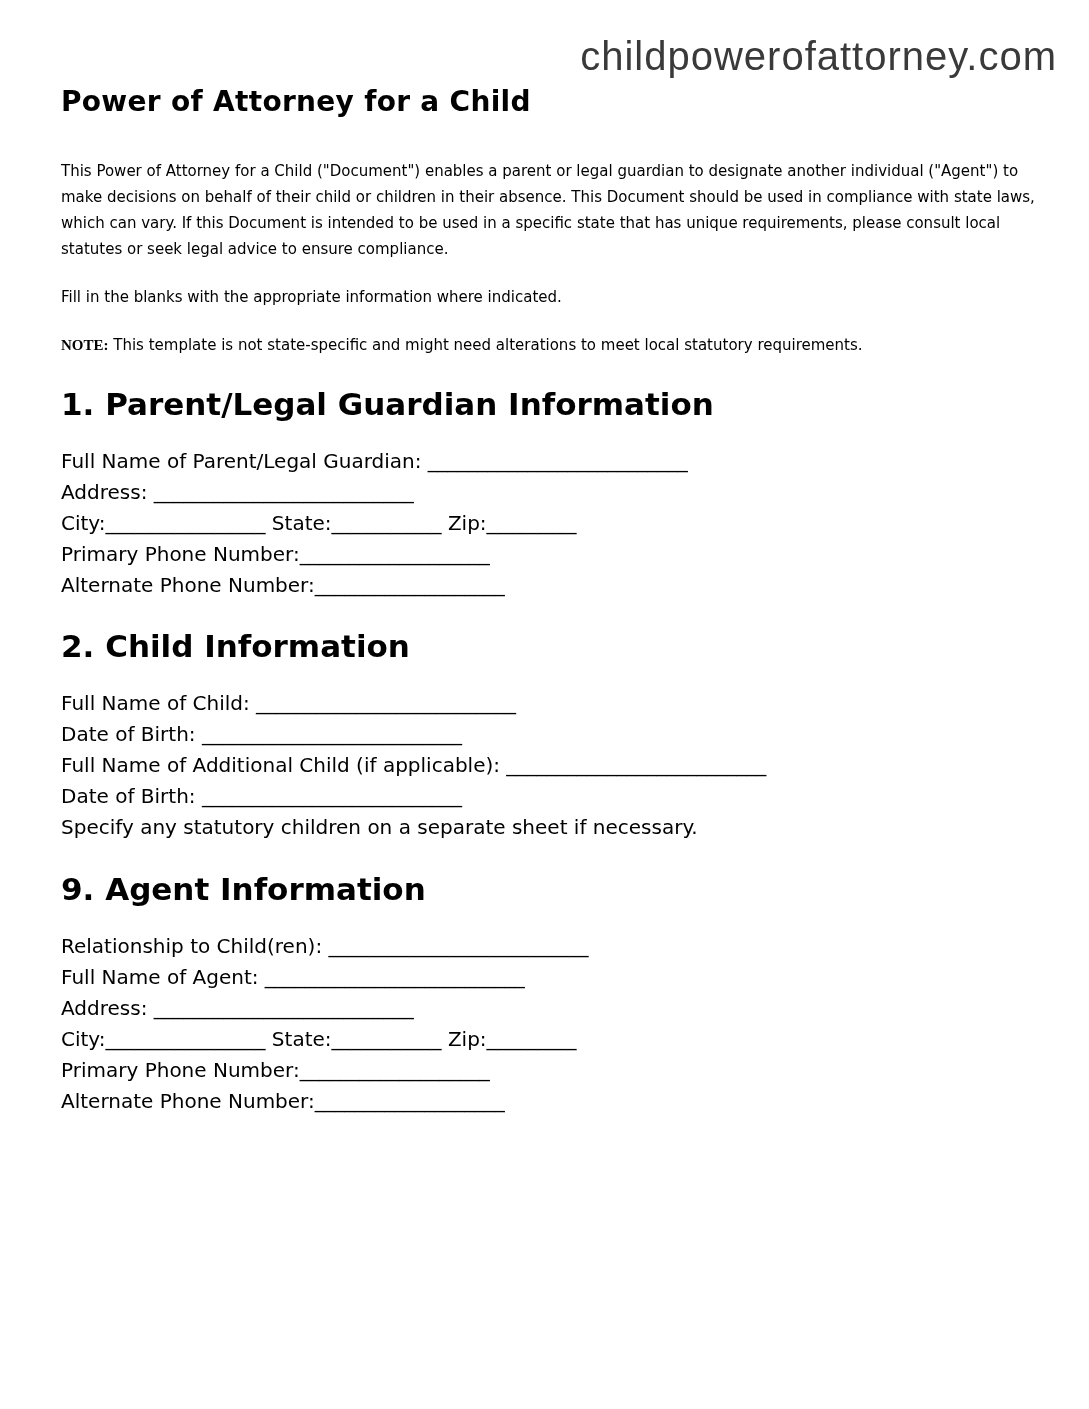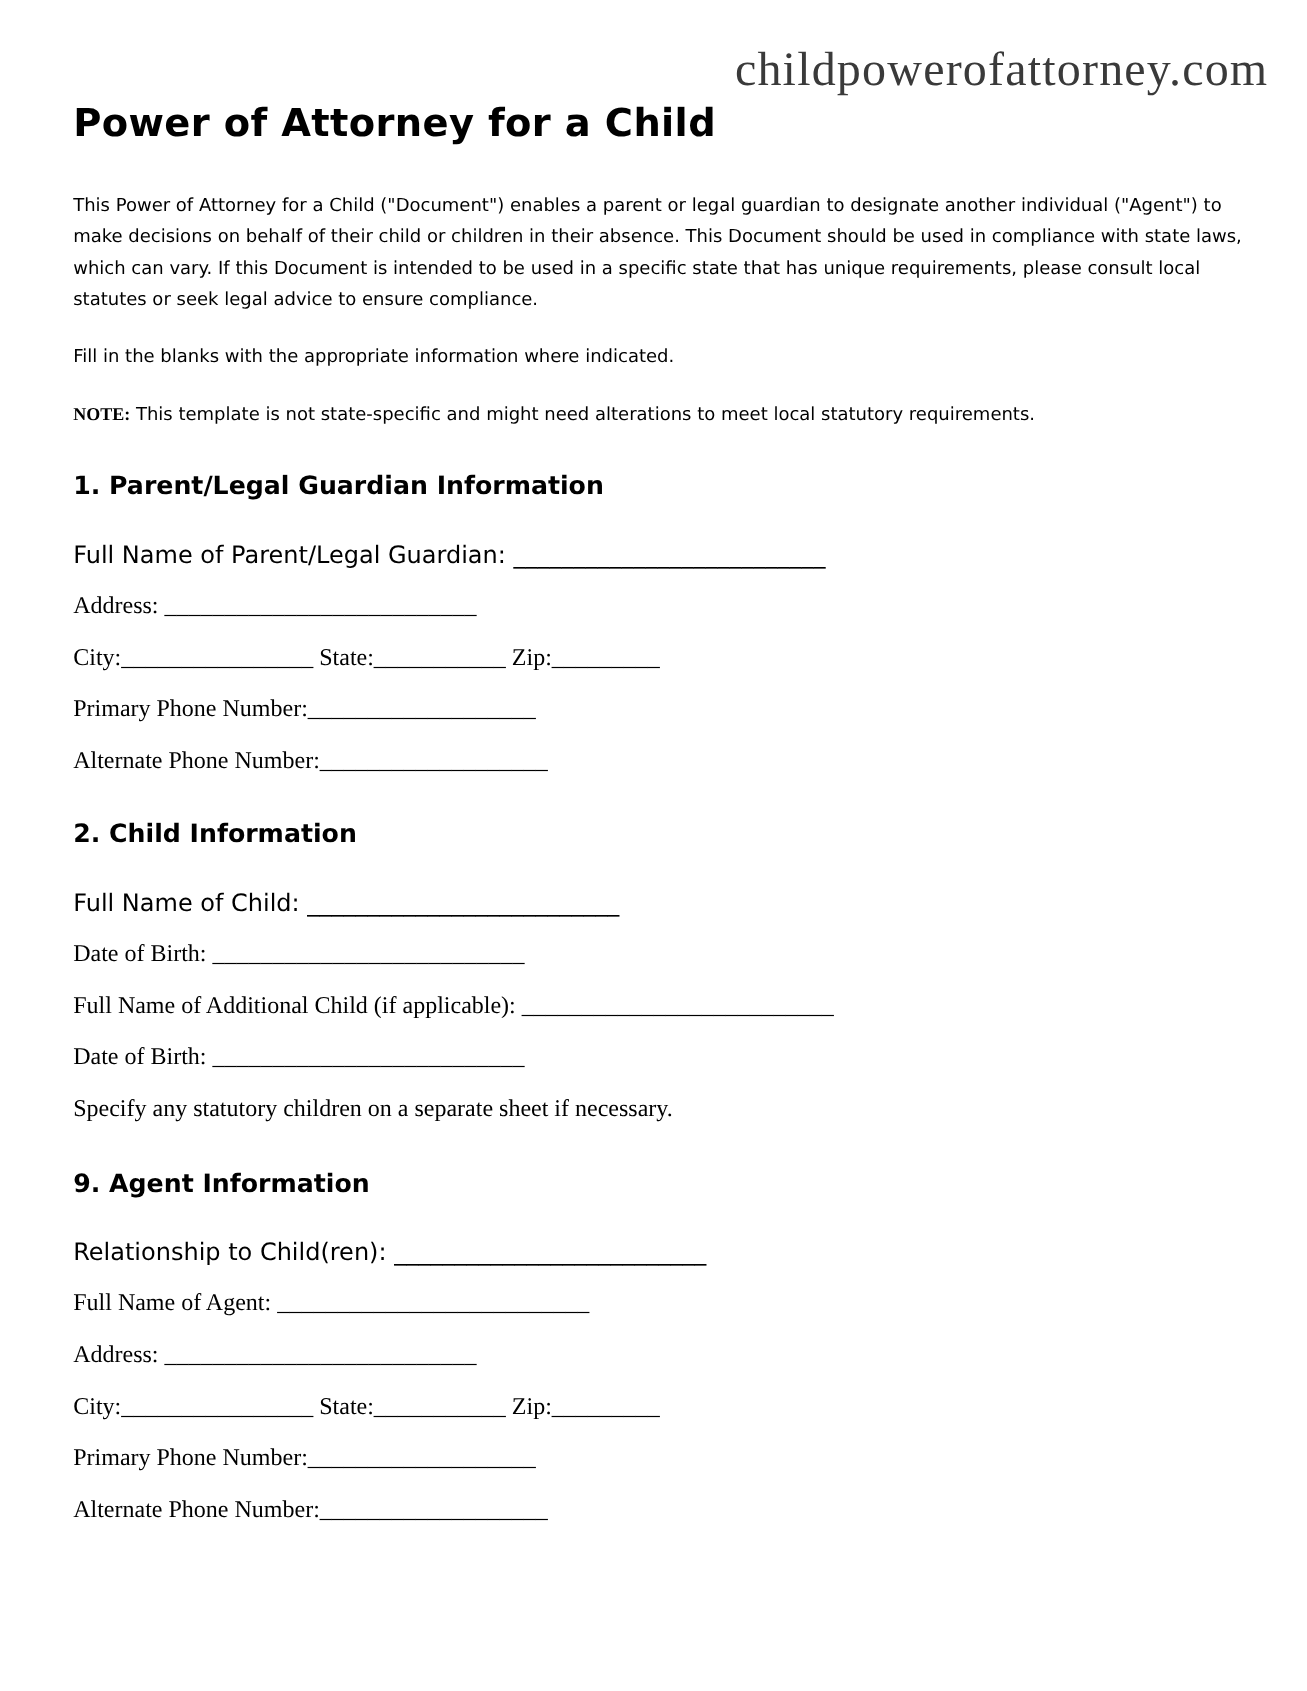--- a/index.html
+++ b/index.html
@@ -2,40 +2,40 @@
 <html><head>
   <meta charset="utf-8">
   <style>
     html, body { margin: 0; padding: 0; background: #ffffff; }
     body {
       width: 1089px; height: 1409px; position: relative; overflow: hidden;
       font-family: "DejaVu Sans", sans-serif; color: #000;
     }
     .watermark {
       position: absolute; top: 34px; right: 32px;
-      font-family: Liberation Serif, serif;
+      font-family: Liberation Sans, sans-serif;
       font-size: 40px; color: #3a3a3a; letter-spacing: 1px;
       font-weight: normal;
     }
     .doc { position: absolute; left: 61px; top: 76px; width: 980px; }
     h1 {
-      margin: 0; font-size: 32px; font-weight: bold; letter-spacing: 0.3px;
+      margin: 0; font-size: 28px; font-weight: bold; letter-spacing: 0.3px;
       line-height: 52px;
     }
     .intro { margin-top: 30px; font-size: 15px; line-height: 26px; }
     .intro p { margin: 0; }
     .para2 { margin-top: 22px !important; }
     .para3 { margin-top: 22px !important; }
     h2 {
-      margin: 0; font-size: 21px; font-weight: bold; line-height: 40px;
+      margin: 0; font-size: 31px; font-weight: bold; line-height: 40px;
     }
     .field { font-size: 20px; line-height: 25px; white-space: pre; }
     .sec1-h { margin-top: 26px; }
     .fields { margin-top: 25px; }
-    .fields .field + .field { margin-top: 18px; font-family: Liberation Serif, serif; }
+    .fields .field + .field { margin-top: 6px; }
     .sec2-h { margin-top: 28px; }
     .sec3-h { margin-top: 29px; }
     .note-b { font-weight: bold; font-family: Liberation Serif, serif; }
   </style>
 </head>
 <body>
 
 <div class="watermark">childpowerofattorney.com</div>
 
 <div class="doc">

